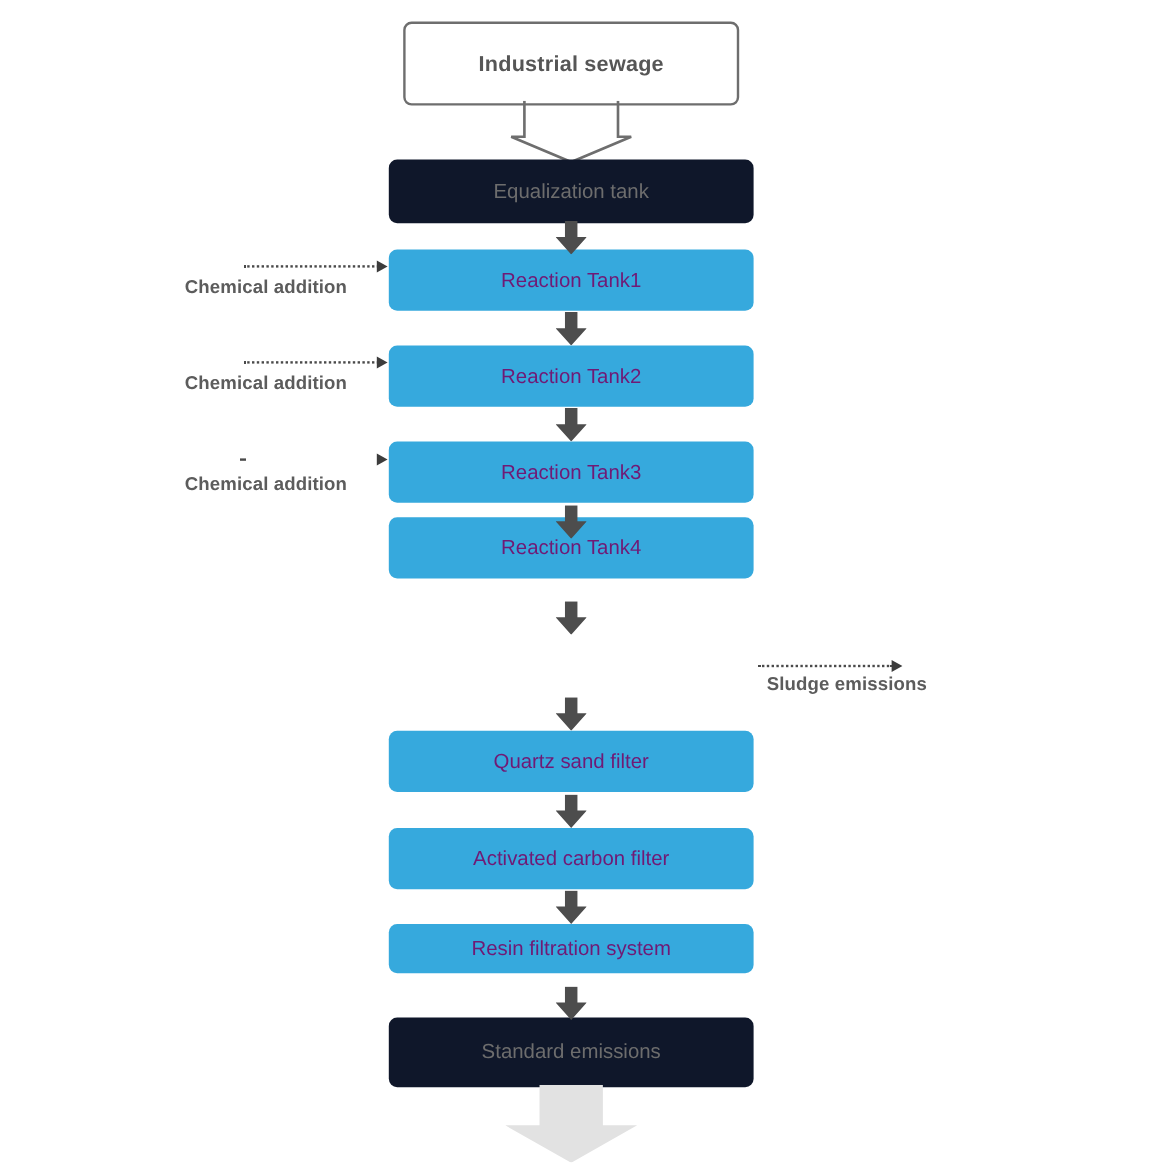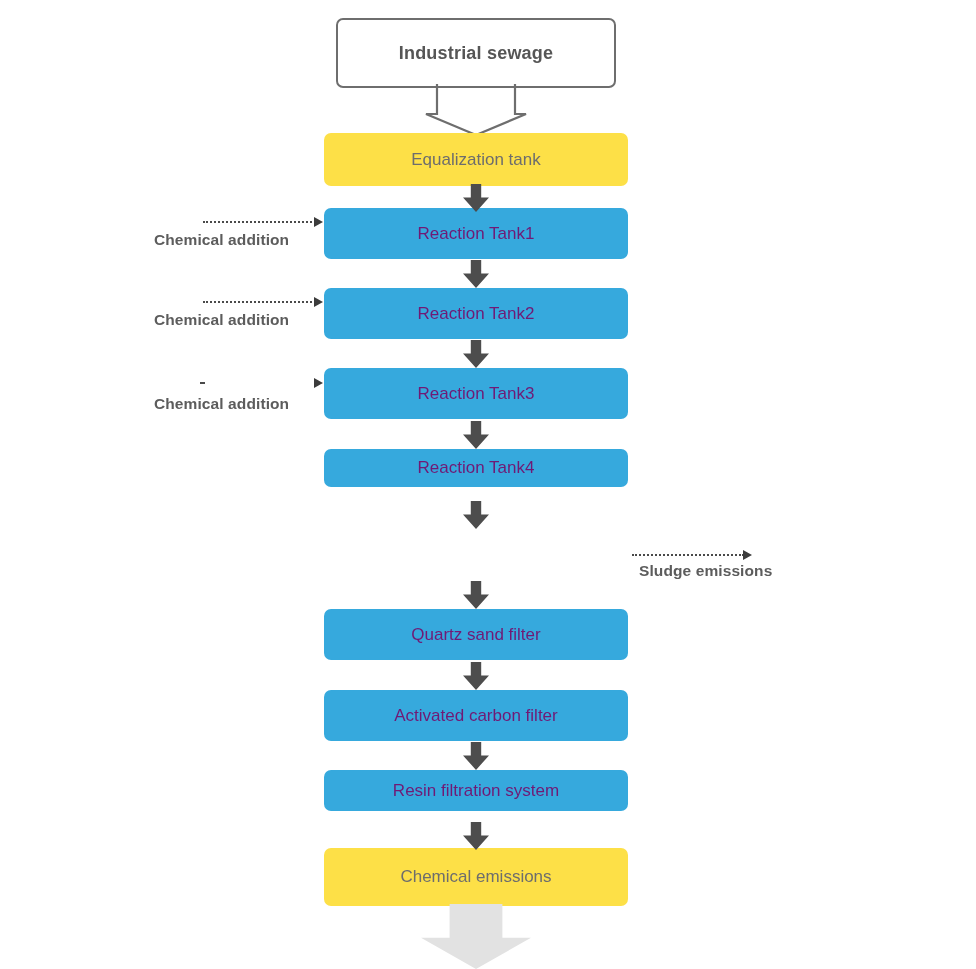--- a/index.html
+++ b/index.html
@@ -32,21 +32,21 @@
   }
   .node-start {
     background: #ffffff;
     border: 2px solid #6e6e6e;
     color: #565656;
     font-weight: bold;
     font-size: 18px;
     letter-spacing: 0.2px;
   }
   .node-gray {
-    background: #fde047;
+    background: #0f172a;
     color: #6d6d6d;
     font-size: 17px;
   }
   .node-blue {
     background: #36a9dd;
     color: #701a75;
     font-size: 17px;
   }
 
   
@@ -126,34 +126,34 @@
   </div>
   <div class="node node-blue" style="top:208px; height:51px;">
     <span>Reaction Tank1</span>
   </div>
   <div class="node node-blue" style="top:288px; height:51px;">
     <span>Reaction Tank2</span>
   </div>
   <div class="node node-blue" style="top:368px; height:51px;">
     <span>Reaction Tank3</span>
   </div>
-  <div class="node node-blue" style="top:449px; height:38px;">
+  <div class="node node-blue" style="top:431px; height:51px;">
     <span>Reaction Tank4</span>
   </div>
   <div class="node node-blue" style="top:609px; height:51px;">
     <span>Quartz sand filter</span>
   </div>
   <div class="node node-blue" style="top:690px; height:51px;">
     <span>Activated carbon filter</span>
   </div>
   <div class="node node-blue" style="top:770px; height:41px;">
     <span>Resin filtration system</span>
   </div>
   <div class="node node-gray" style="top:848px; height:58px;">
-    <span>Chemical emissions</span>
+    <span>Standard emissions</span>
   </div>
 
   <div class="arrow-down" style="top:184px;"></div>
   <div class="arrow-down" style="top:260px;"></div>
   <div class="arrow-down" style="top:340px;"></div>
   <div class="arrow-down" style="top:421px;"></div>
   <div class="arrow-down" style="top:501px;"></div>
   <div class="arrow-down" style="top:581px;"></div>
   <div class="arrow-down" style="top:662px;"></div>
   <div class="arrow-down" style="top:742px;"></div>

